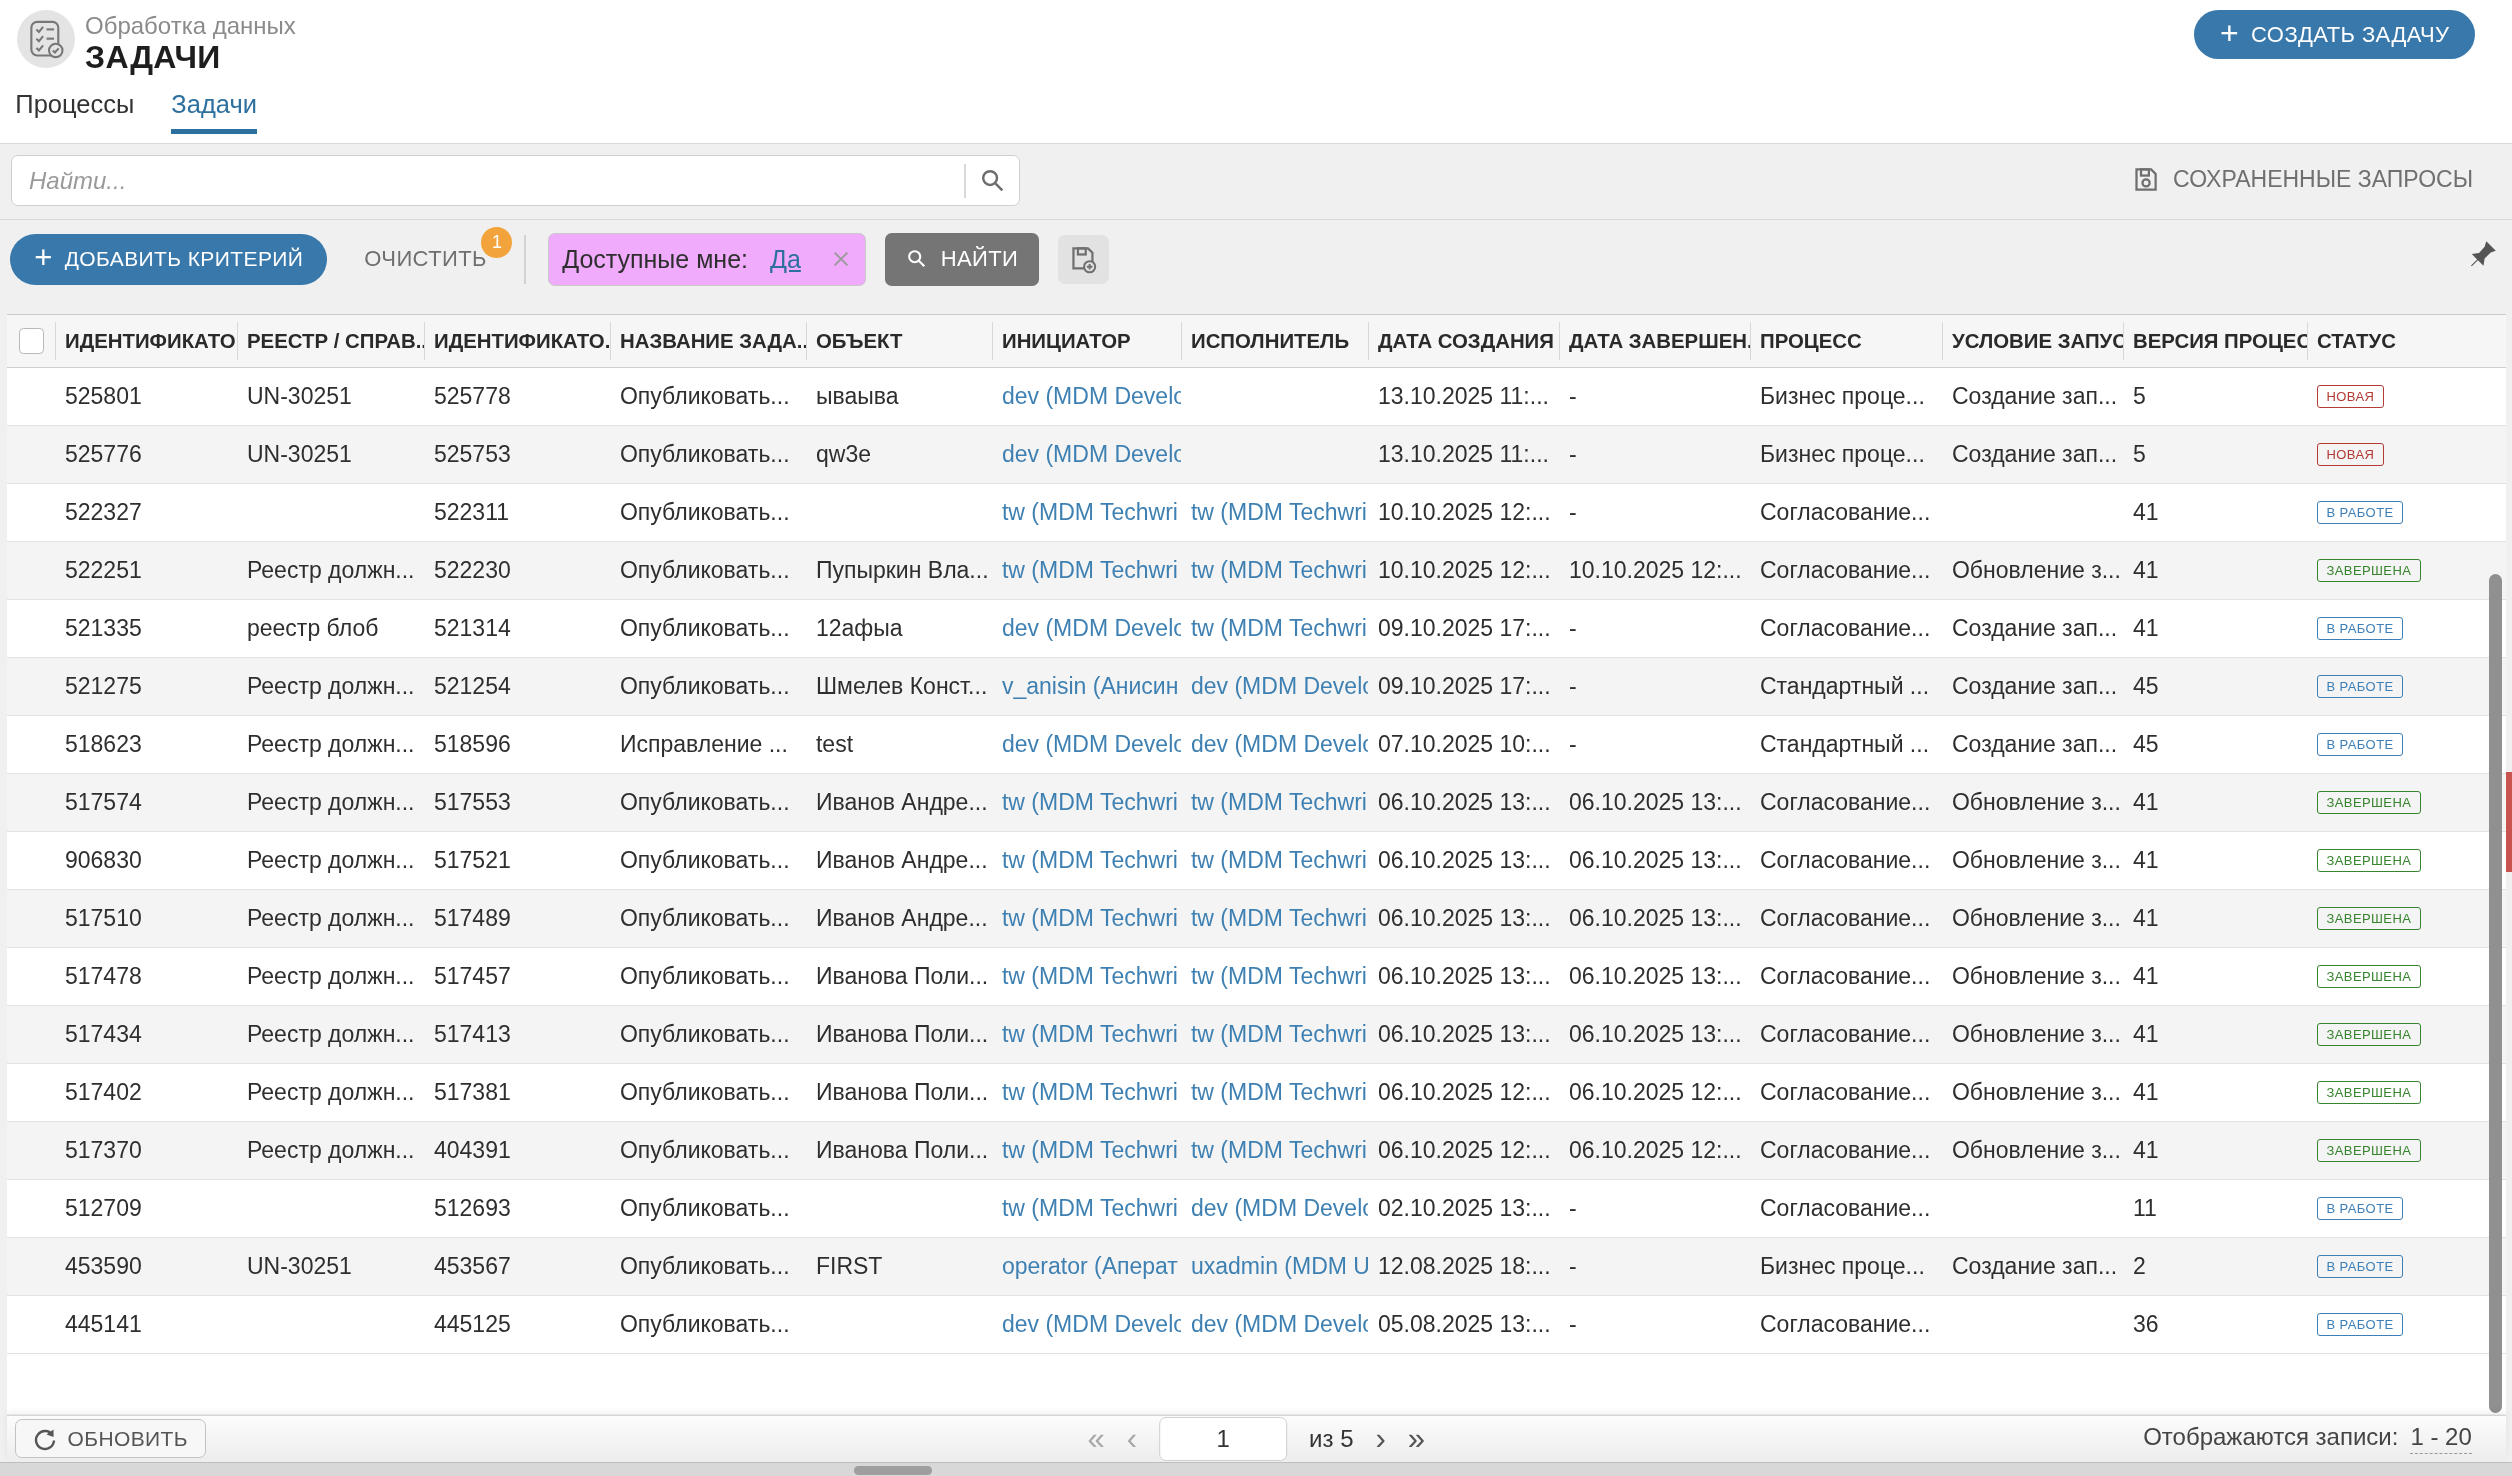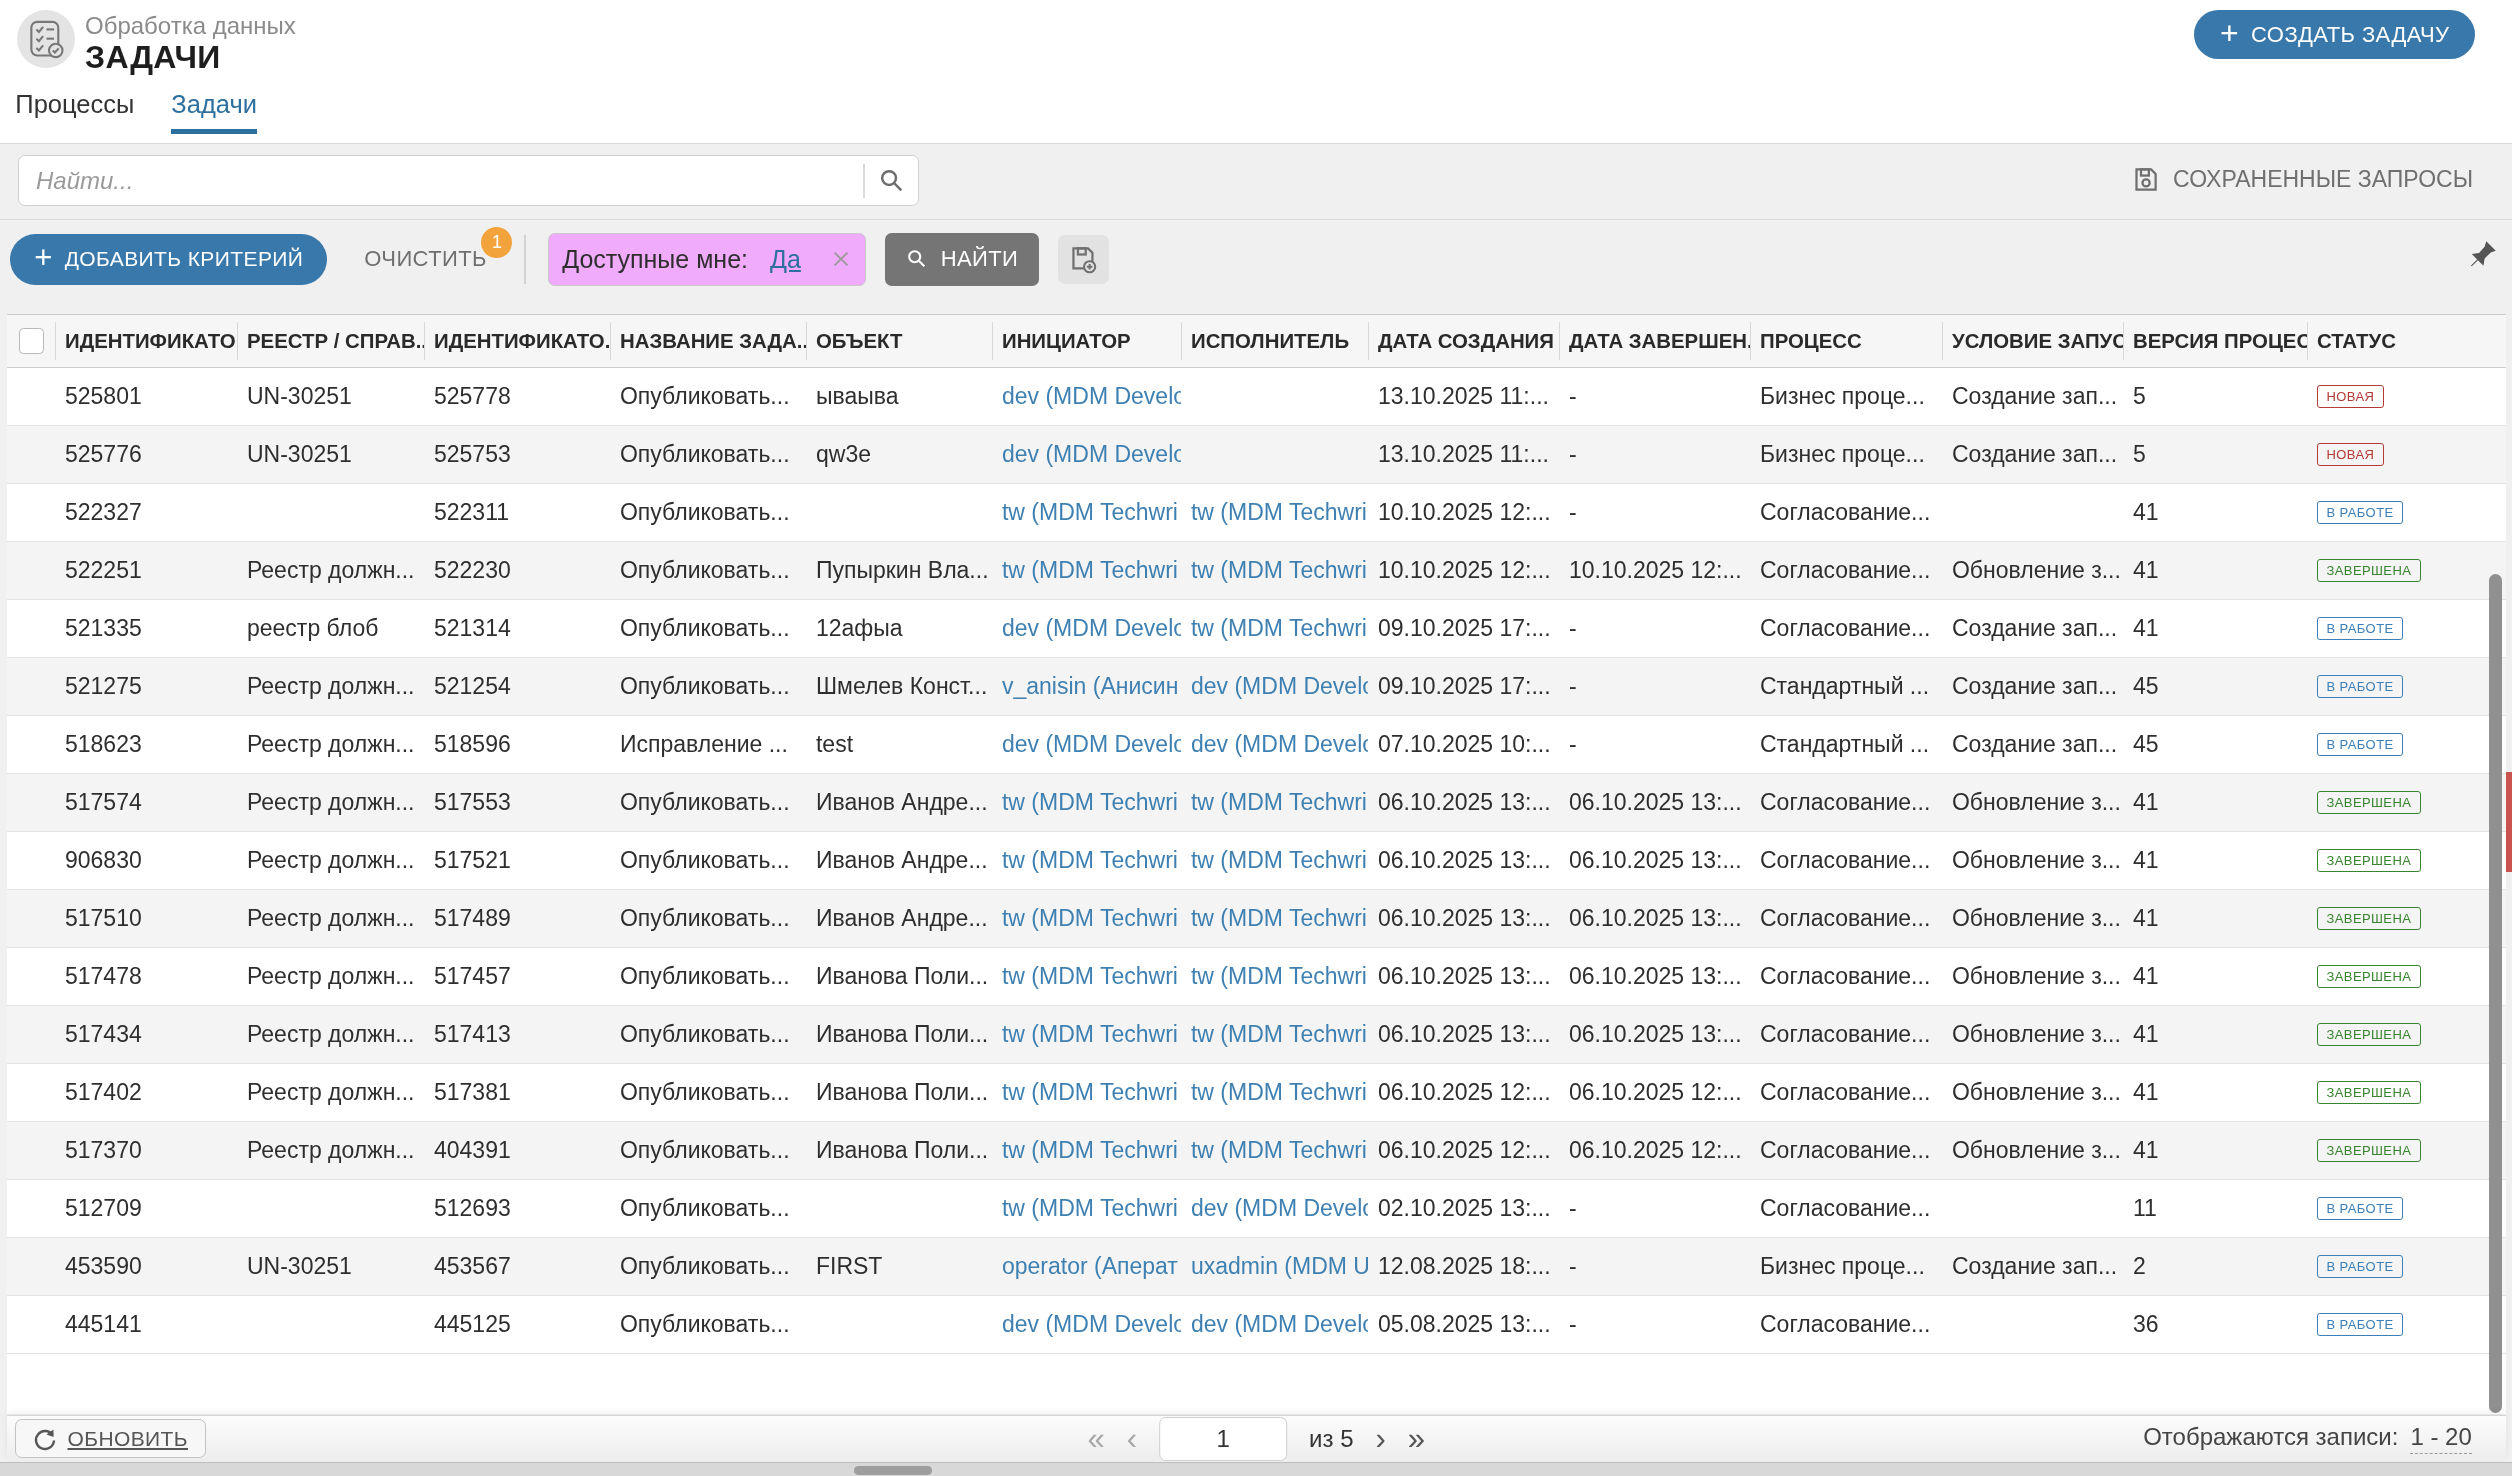--- a/index.html
+++ b/index.html
@@ -19,21 +19,21 @@
   .create-btn .plus { font-size:32px; font-weight:300; line-height:1; margin-top:-3.4px; }
 
   .tabs { position:absolute; left:15.3px; top:90px; display:flex; gap:37px; }
   .tab { font-size:25.5px; color:#333; padding-bottom:13.6px; position:relative; cursor:pointer; }
   .tab.active { color:#2d6f9f; }
   .tab.active::after { content:""; position:absolute; left:0; right:0; bottom:-1.7px; height:5.1px; background:#2d6f9f; }
 
   
   .panel { position:absolute; left:0; top:143px; width:100%; height:1334px; background:#f0f0f0; border-top:0.9px solid #d9d9d9; }
 
-  .search-box { position:absolute; left:18px; top:11px; width:901px; height:51px; background:#fff;
+  .search-box { position:absolute; left:11px; top:11px; width:1009px; height:51px; background:#fff;
                 border:1.7px solid #cfcfcf; border-radius:6.8px; display:flex; align-items:center; }
   .search-box input { flex:1; height:100%; border:none; outline:none; background:transparent;
                       font-style:italic; font-size:24px; color:#555; padding:0 17px; font-family:inherit; }
   .search-box input::placeholder { color:#9a9a9a; }
   .search-divider { width:1.7px; height:34px; background:#d9d9d9; }
   .search-glass { width:53px; display:flex; align-items:center; justify-content:center; cursor:pointer; }
 
   .saved-queries { position:absolute; right:39px; top:22px; display:flex; align-items:center; gap:13.6px;
                    color:#6f6f6f; font-size:23px; cursor:pointer; }
 
@@ -90,21 +90,21 @@
   
   .vscroll-thumb { position:absolute; right:10.2px; top:430px; width:12.8px; height:839px; background:#909090; border-radius:6.8px; }
   .red-marker { position:absolute; right:0; top:628px; width:6px; height:100px; background:#c9544f; }
 
   
   .footer { position:absolute; left:6.8px; top:1271px; width:2499px; height:46px; 
             background:linear-gradient(#fcfcfc,#ededed); border-top:0.9px solid #d5d5d5;
             box-shadow:0 -3.4px 6.8px rgba(0,0,0,0.06); display:flex; align-items:center; }
   .refresh-btn { margin-left:8.5px; height:39px; border:1.7px solid #c2c2c2; border-radius:6.8px; background:#f7f7f7;
                  color:#555; font-size:21px; padding:0 17px; display:flex; align-items:center; gap:10.2px;
-                 font-family:inherit; cursor:pointer; letter-spacing:0.4px;text-decoration:underline; }
+                 font-family:inherit; cursor:pointer; letter-spacing:0.4px; }
   .pagination { position:absolute; left:50%; transform:translateX(-50%); display:flex; align-items:center; gap:22px; }
   .pg-chev { font-size:31px; color:#555; cursor:pointer; line-height:1; }
   .pg-chev.disabled { color:#a8a8a8; }
   .page-input { width:128px; height:44px; border:1.7px solid #cfcfcf; border-radius:6.8px; background:#fff;
                 text-align:center; font-size:24px; color:#333; font-family:inherit; outline:none; }
   .of-label { font-size:24px; color:#333; }
   .records { position:absolute; right:34px; font-size:24px; color:#444; display:flex; gap:12px; align-items:baseline; }
   .records-range { border-bottom:1.7px dashed #9a9a9a; padding-bottom:2.6px; cursor:pointer; }
 
   .bottom-strip { position:absolute; left:0; bottom:0; width:100%; height:15.3px; background:#d8d8d8; border-top:0.9px solid #bdbdbd; }

